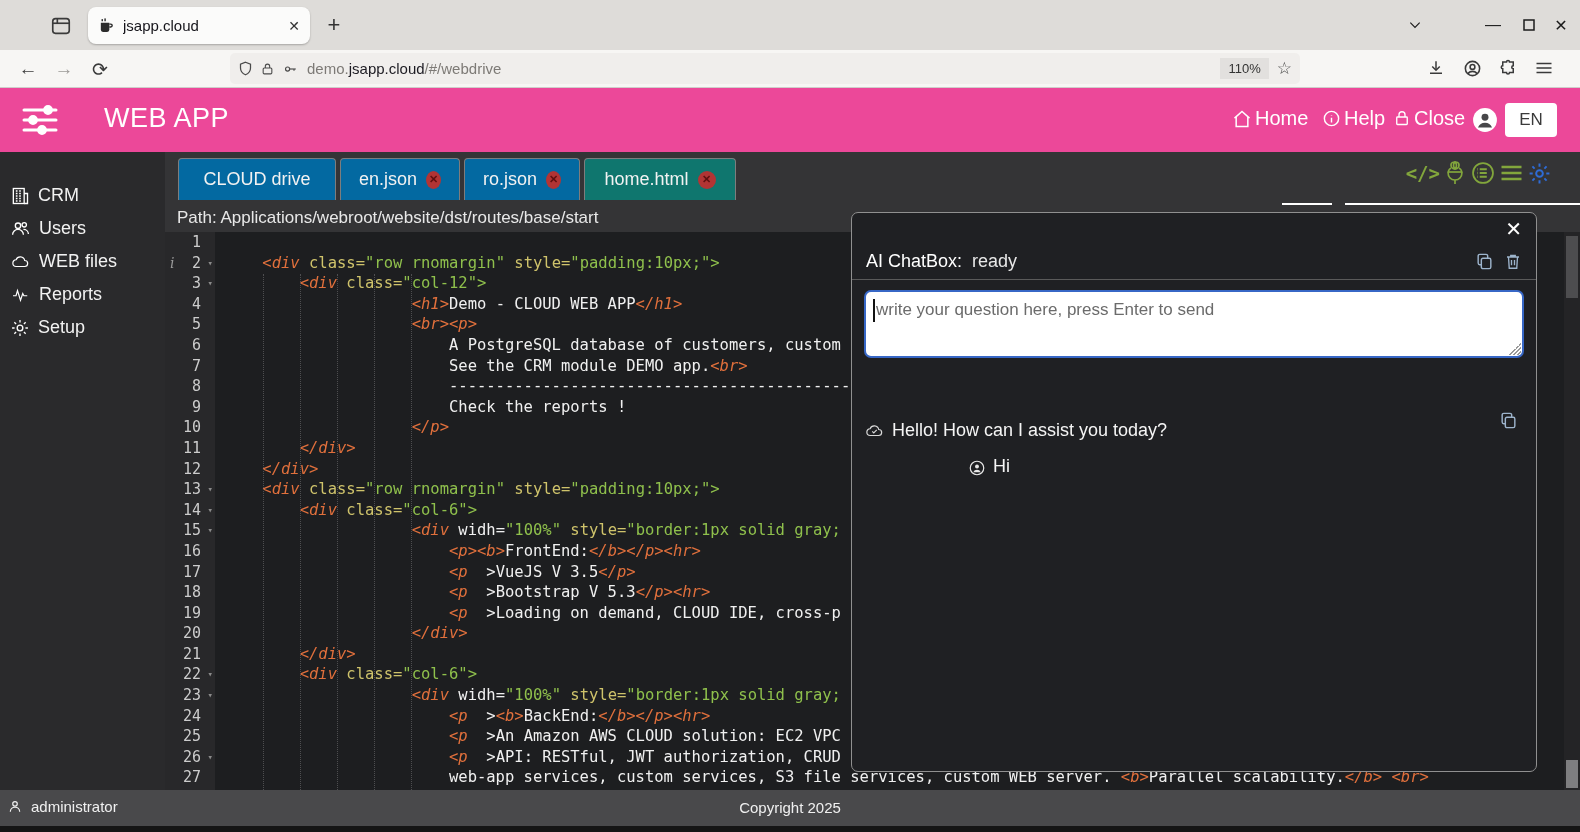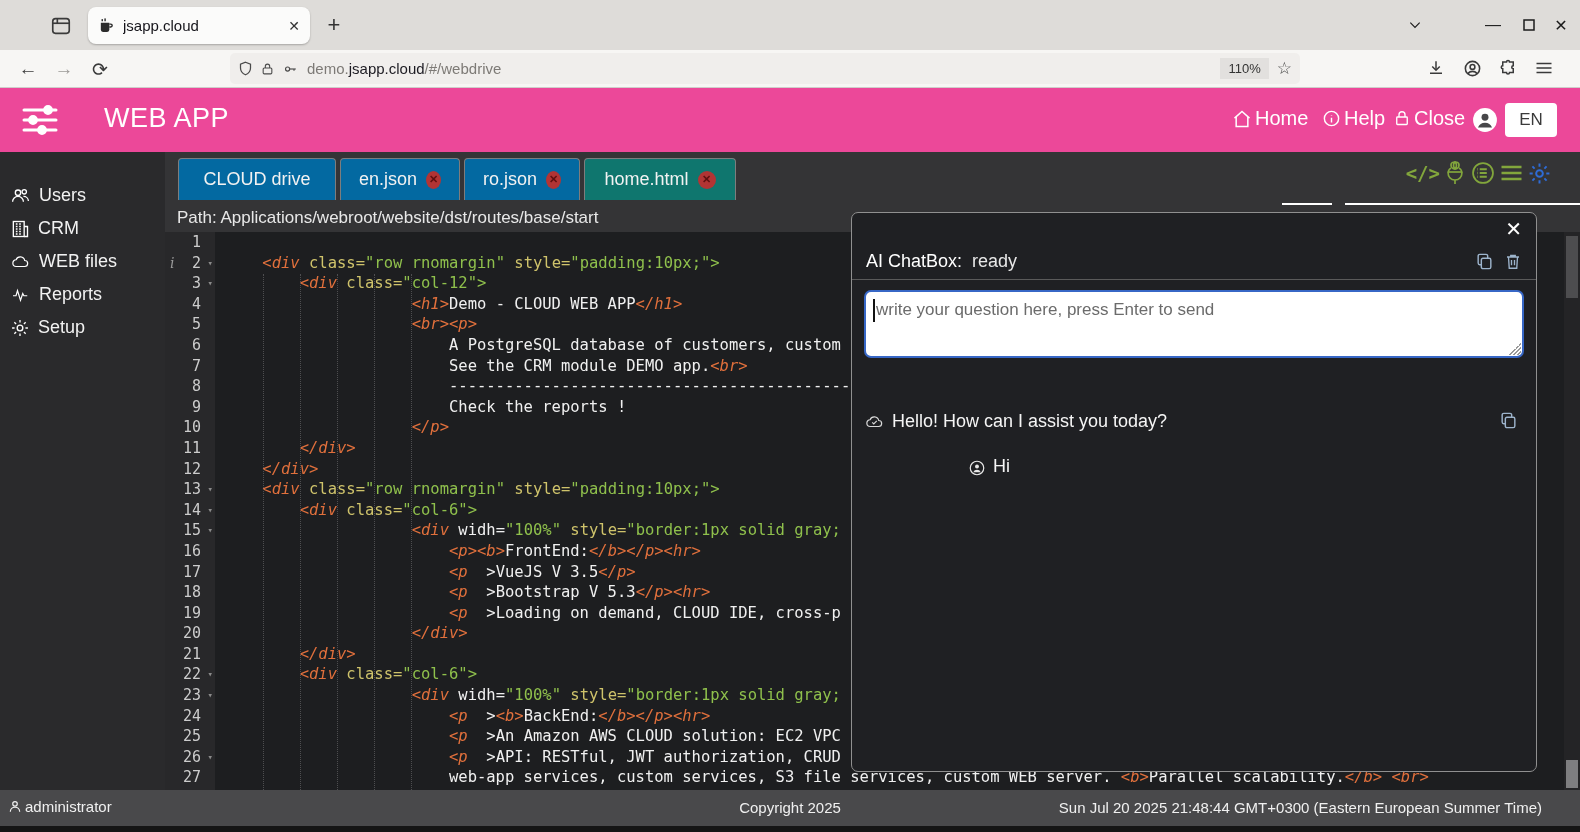--- a/index.html
+++ b/index.html
@@ -69,21 +69,21 @@
   .chat-input { width:100%; height:100%; resize:none; background:#fff; border:2px solid #3767c6; border-radius:7px; font-family:"Liberation Sans",sans-serif; font-size:17px; color:#222; padding:8px 10px; outline:none; }
   .chat-input::placeholder { color:#6b6b6b; }
   .caret { position:absolute; left:9px; top:9px; width:1.5px; height:23px; background:#111; }
   .grip { position:absolute; right:3px; bottom:3px; width:12px; height:12px; background:
     linear-gradient(135deg, transparent 0 50%, #999 50% 56%, transparent 56% 66%, #999 66% 72%, transparent 72% 82%, #999 82% 88%, transparent 88%); }
   .msg { position:absolute; display:flex; align-items:center; gap:7px; font-size:18px; color:#f5f5f5; }
   .msg-copy { position:absolute; right:18px; top:198px; }
 
   
   #footer { position:absolute; left:0; top:790px; width:1580px; height:36px; background:#49494b; color:#f0f0f0; font-size:15px; }
-  #footer .user { position:absolute; left:7px; top:8px; display:flex; align-items:center; gap:2px; }
+  #footer .user { position:absolute; left:7px; top:8px; display:flex; align-items:center; gap:8px; }
   #footer .center { position:absolute; left:0; width:100%; text-align:center; top:9px; }
   #footer .right { position:absolute; right:38px; top:9px; }
   #bstrip { position:absolute; left:0; top:826px; width:1580px; height:6px; background:#151515; }
 
   svg { display:block; }
 </style>
 </head>
 <body>
 
 <div id="browser">
@@ -210,35 +210,35 @@
         <circle cx="12" cy="12" r="11" fill="#fff"></circle>
         <circle cx="12" cy="9.5" r="3.2" fill="#47474a"></circle>
         <path d="M5.5 19a7 7 0 0 1 13 0z" fill="#47474a"></path>
       </svg>
   </span>
   <button class="lang-btn">EN</button>
 </div>
 
 <div id="sidebar">
   <div class="side-item">
+    <svg width="20" height="20" viewBox="0 0 24 24" fill="none" stroke="#fff" stroke-width="1.6">
+        <rect x="4" y="3" width="13" height="18"></rect>
+        <path d="M17 9h4v12h-4"></path>
+        <path d="M7 6h2M11 6h2M7 9h2M11 9h2M7 12h2M11 12h2M7 15h2M11 15h2M7 18h2M11 18h2"></path>
+      </svg>
+    <span>CRM</span>
+  </div>
+  <div class="side-item">
     <svg width="21" height="20" viewBox="0 0 24 24" fill="none" stroke="#fff" stroke-width="1.6">
         <circle cx="9" cy="8" r="3.2"></circle>
         <path d="M2.5 19a6.5 6.5 0 0 1 13 0"></path>
         <circle cx="16.5" cy="7" r="2.6"></circle>
         <path d="M15.5 12.5a5.8 5.8 0 0 1 6 5.5"></path>
       </svg>
     <span>Users</span>
-  </div>
-  <div class="side-item">
-    <svg width="20" height="20" viewBox="0 0 24 24" fill="none" stroke="#fff" stroke-width="1.6">
-        <rect x="4" y="3" width="13" height="18"></rect>
-        <path d="M17 9h4v12h-4"></path>
-        <path d="M7 6h2M11 6h2M7 9h2M11 9h2M7 12h2M11 12h2M7 15h2M11 15h2M7 18h2M11 18h2"></path>
-      </svg>
-    <span>CRM</span>
   </div>
   <div class="side-item">
     <svg width="21" height="18" viewBox="0 0 24 24" fill="none" stroke="#fff" stroke-width="1.6">
         <path d="M6.5 18a4.5 4.5 0 0 1-.4-9A6 6 0 0 1 17.6 10 3.8 3.8 0 0 1 17.5 18z"></path>
       </svg>
     <span>WEB files</span>
   </div>
   <div class="side-item">
     <svg width="21" height="18" viewBox="0 0 24 24" fill="none" stroke="#fff" stroke-width="1.6">
         <path d="M2 13h4l2-7 4 13 3-9 1.5 3H21"></path>
@@ -398,21 +398,21 @@
           <path d="M10 10v7M14 10v7"></path>
         </svg>
     </span>
   </div>
   <div class="chat-input-wrap">
     <textarea class="chat-input" placeholder="write your question here, press Enter to send" style=""></textarea>
     <div class="caret"></div>
     <div class="grip"></div>
   </div>
 
-  <div class="msg" style="left:12px; top:198px;justify-content:center;">
+  <div class="msg" style="left:12px; top:207px;justify-content:center;">
     <svg width="21" height="18" viewBox="0 0 24 24" fill="none" stroke="#d8d8d8" stroke-width="1.6">
         <path d="M6.5 18a4.5 4.5 0 0 1-.4-9A6 6 0 0 1 17.6 10 3.8 3.8 0 0 1 17.5 18z"></path>
         <path d="M9 12.5l2 2 4-4"></path>
       </svg>
     <span>Hello! How can I assist you today?</span>
   </div>
   <span class="msg-copy">
     <svg width="19" height="19" viewBox="0 0 24 24" fill="none" stroke="#9db4cc" stroke-width="1.8">
         <rect x="8" y="8" width="12" height="13" rx="2"></rect>
         <path d="M16 8V5a2 2 0 0 0-2-2H6a2 2 0 0 0-2 2v9a2 2 0 0 0 2 2h2"></path>
@@ -430,15 +430,14 @@
 
 <div id="footer">
   <span class="user">
     <svg width="16" height="17" viewBox="0 0 24 24" fill="none" stroke="#f0f0f0" stroke-width="1.8">
         <circle cx="12" cy="8" r="3.4"></circle>
         <path d="M5 20a7 7 0 0 1 14 0"></path>
       </svg>
     <span>administrator</span>
   </span>
   <span class="center">Copyright 2025</span>
-  <span class="right">Sun Jul 20 2025 21:48:44 GMT+0300 (Eastern European Summer Time)</span>
 </div>
 <div id="bstrip"></div>
 
 </body></html>

